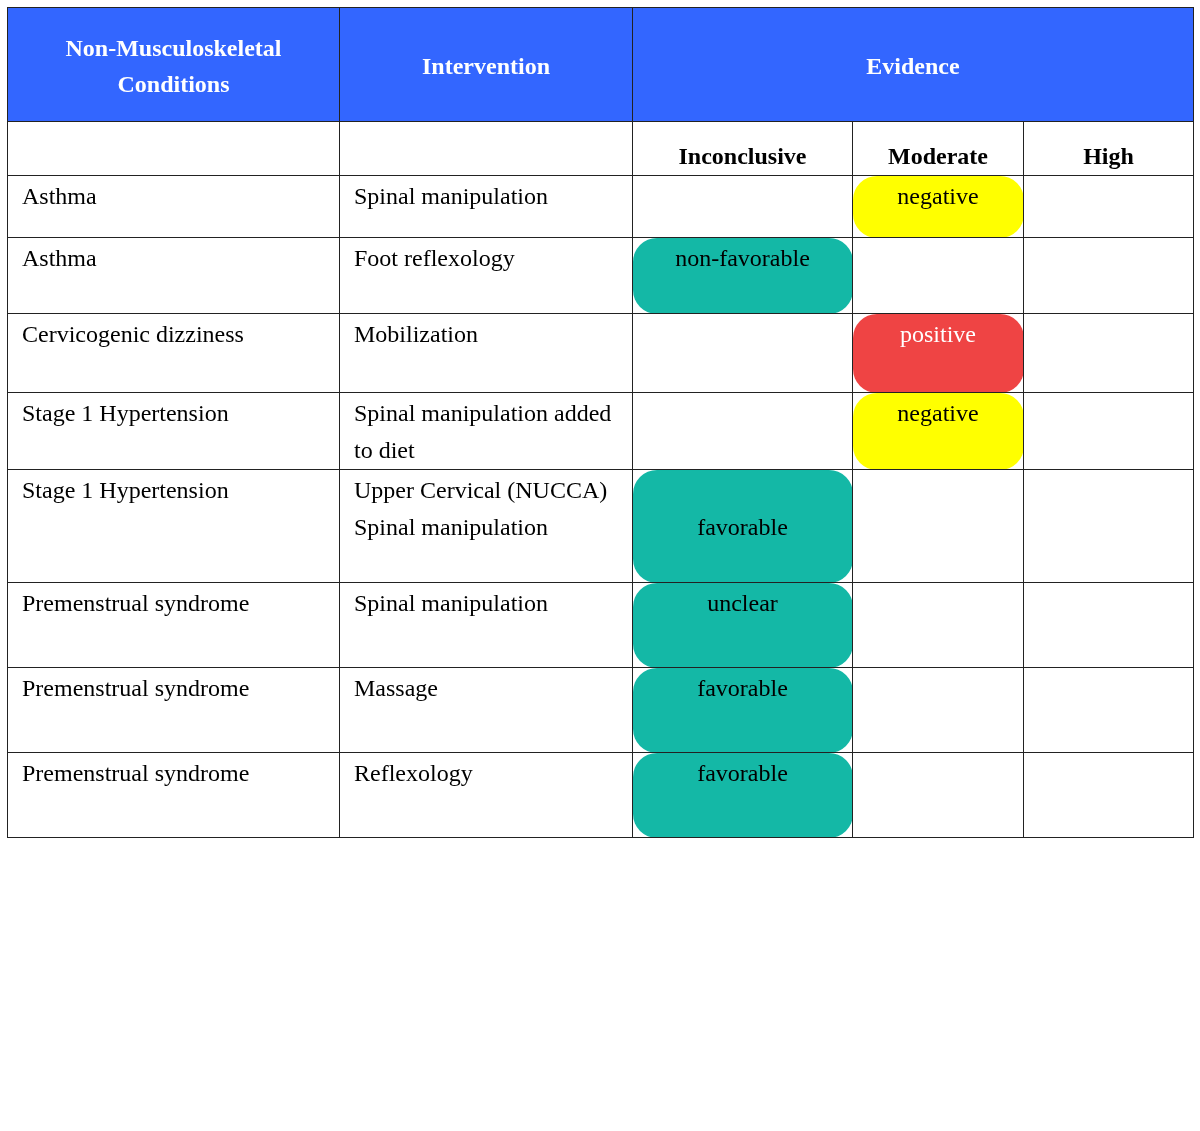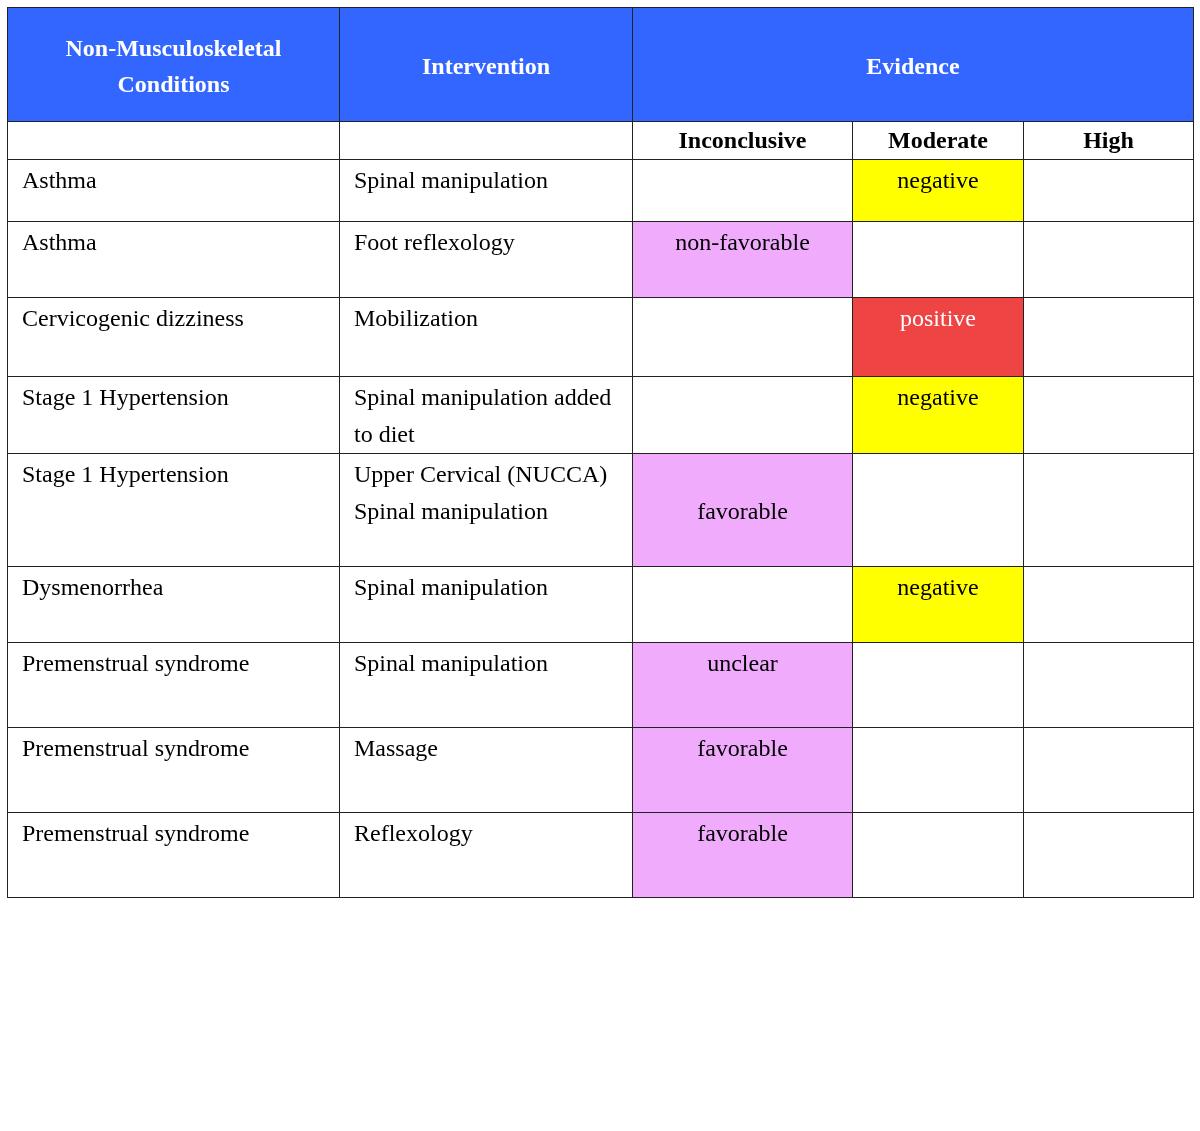--- a/index.html
+++ b/index.html
@@ -15,24 +15,24 @@
     border: 1.5px solid #222;
     vertical-align: top;
     padding: 2px 14px 0 14px;
     line-height: 37px;
   }
   th.top {
     background: #3366ff; color: #ffffff; font-weight: bold;
     text-align: center; vertical-align: middle; height: 111px;
     line-height: 36px;
   }
-  th.sub { font-weight: bold; text-align: center; height: 35px; padding-top: 0; }
-  td.ev { text-align: center; padding-left: 4px; padding-right: 4px; }
+  th.sub { font-weight: bold; text-align: center; height: 35px; padding-top: 16px; }
+  td.ev { text-align: center; padding-left: 4px; padding-right: 4px; border-radius: 24px; }
   td.mid { vertical-align: middle; }
-  .gray { background: #f0abfc; }
+  .gray { background: #14b8a6; }
   .yellow { background: #ffff00; }
   .green { background: #ef4444; color: #ffffff; }
 </style>
 </head>
 <body>
 
 <table>
   <colgroup>
     <col style="width:332px">
       <col style="width:293px">
@@ -82,27 +82,20 @@
     <td class="ev yellow">negative</td>
     <td class="ev"></td>
   </tr>
   <tr style="height:113px">
     <td>Stage 1 Hypertension</td>
     <td>Upper Cervical (NUCCA) Spinal manipulation</td>
     <td class="ev gray mid">favorable</td>
     <td class="ev"></td>
     <td class="ev"></td>
   </tr>
-  <tr style="height:76px">
-    <td>Dysmenorrhea</td>
-    <td>Spinal manipulation</td>
-    <td class="ev"></td>
-    <td class="ev yellow">negative</td>
-    <td class="ev"></td>
-  </tr>
   <tr style="height:85px">
     <td>Premenstrual syndrome</td>
     <td>Spinal manipulation</td>
     <td class="ev gray">unclear</td>
     <td class="ev"></td>
     <td class="ev"></td>
   </tr>
   <tr style="height:85px">
     <td>Premenstrual syndrome</td>
     <td>Massage</td>

